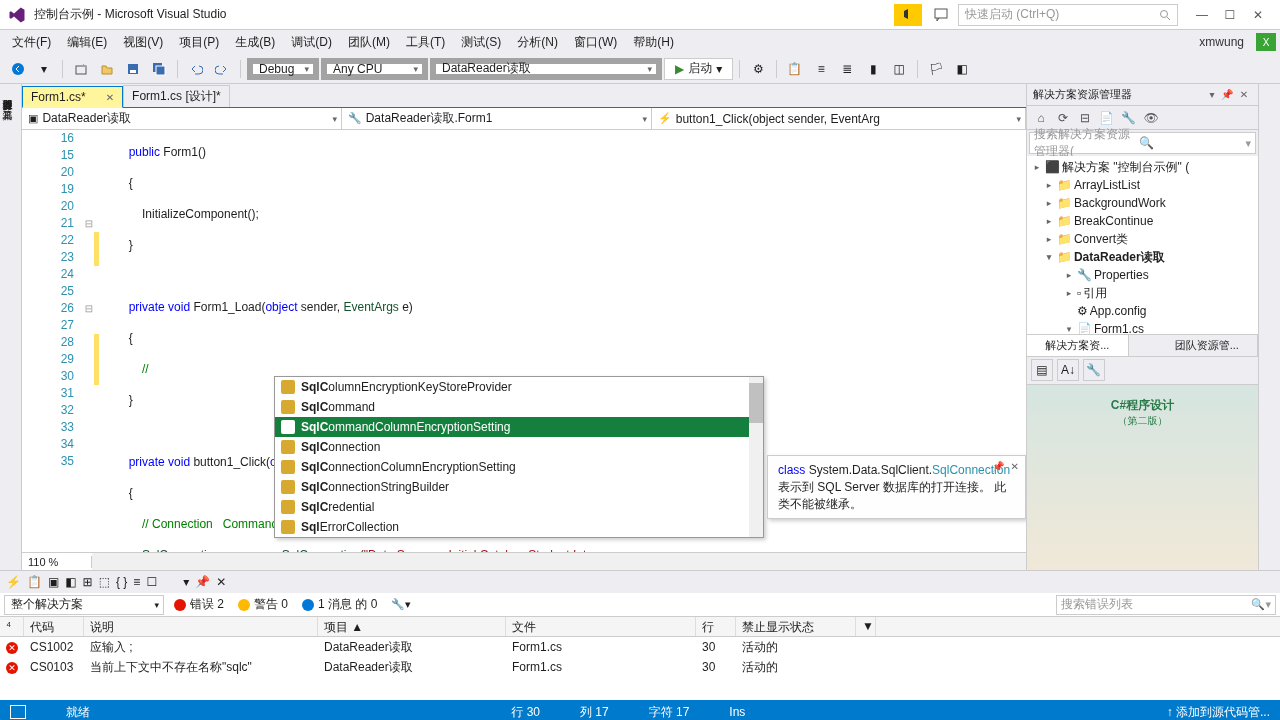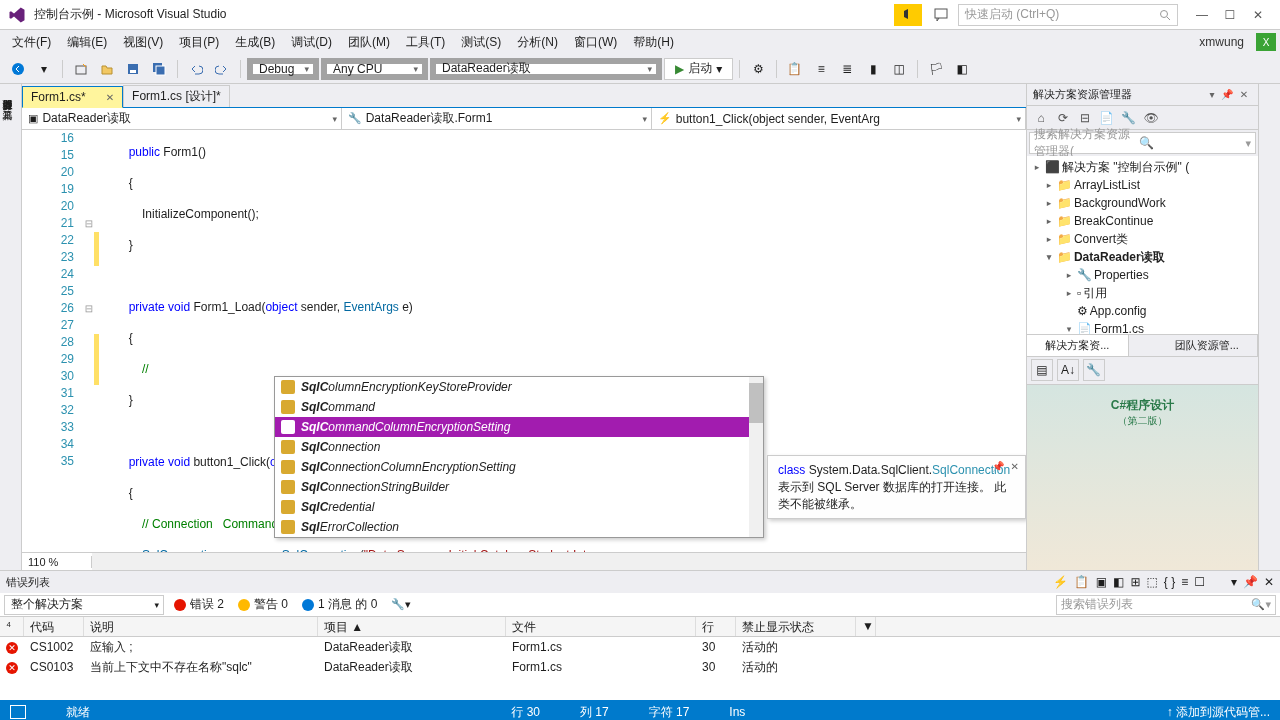--- a/index.html
+++ b/index.html
@@ -52,29 +52,29 @@
 
 
 .code-wrap { flex: 1; display: flex; position: relative; overflow: hidden; }
 .gutter { width: 60px; background: #fff; text-align: right; padding-right: 8px; color: #2b91af; font-family: Consolas, monospace; }
 .gutter .ln { height: 17px; line-height: 17px; }
 .fold-gutter { width: 14px; background: #fff; }
 .fold-gutter .fold { height: 17px; display: flex; align-items: center; justify-content: center; color: #999; font-size: 10px; }
 .code { flex: 1; font-family: Consolas, monospace; position: relative; white-space: pre; }
 .code .line { height: 17px; line-height: 17px; padding-left: 6px; }
 .kw { color: #0000ff; }
-.type { color: #0369a1; }
+.type { color: #14532d; }
 .str { color: #a31515; }
 .cmt { color: #008000; }
 .change-bar { position: absolute; width: 5px; background: #ffe066; left: 72px; }
 
 
 .intellisense { position: absolute; top: 246px; left: 252px; width: 490px; background: #fff; border: 1px solid #999; z-index: 10; box-shadow: 2px 2px 4px rgba(0,0,0,0.2); }
-.intellisense .item { height: 20px; display: flex; align-items: center; padding: 0 6px; gap: 6px; font-family: Consolas, monospace; font-style: italic; }
-.intellisense .item.selected { background: #a21caf; color: #fff; }
+.intellisense .item { height: 20px; display: flex; align-items: center; padding: 0 6px; gap: 6px; font-family: Consolas, monospace; }
+.intellisense .item.selected { background: #15803d; color: #fff; }
 .intellisense .icon { width: 14px; height: 14px; background: #d8a930; border-radius: 2px; flex-shrink: 0; }
 .intellisense .scroll { position: absolute; right: 0; top: 0; bottom: 0; width: 14px; background: #f0f0f0; }
 .intellisense .scroll .thumb { background: #c0c0c0; width: 100%; height: 40px; margin-top: 6px; }
 .tooltip { position: absolute; top: 325px; left: 745px; background: #fefefe; border: 1px solid #ccc; padding: 6px 10px; z-index: 11; box-shadow: 2px 2px 4px rgba(0,0,0,0.2); max-width: 410px; font-size: 11px; line-height: 1.4; }
 .tooltip .t-kw { color: #0000ff; }
 .tooltip .t-type { color: #2b91af; }
 .tooltip .pin { position: absolute; right: 20px; top: 4px; font-size: 10px; color: #666; }
 .tooltip .cls { position: absolute; right: 6px; top: 4px; font-size: 10px; color: #666; }
 
 
@@ -427,21 +427,20 @@
       <div style="color:#2a7a4a">C#程序设计</div>
       <div style="font-size:10px;color:#2a7a4a;font-weight:normal">（第二版）</div>
     </div>
   </div>
 
   <div class="right-rail"></div>
 </div>
 
 <div class="bottom-panel">
   <div class="bp-title">
-    <div class="t">错误列表</div>
     <div style="display:flex;gap:6px">
       <span>⚡</span>
       <span>📋</span>
       <span>▣</span>
       <span>◧</span>
       <span>⊞</span>
       <span>⬚</span>
       <span>{ }</span>
       <span>≡</span>
       <span>☐</span>

